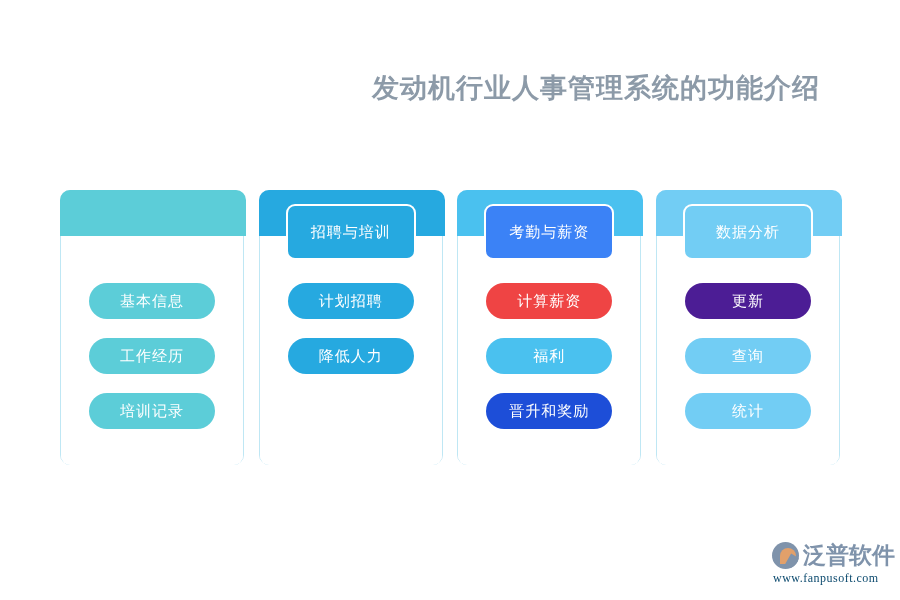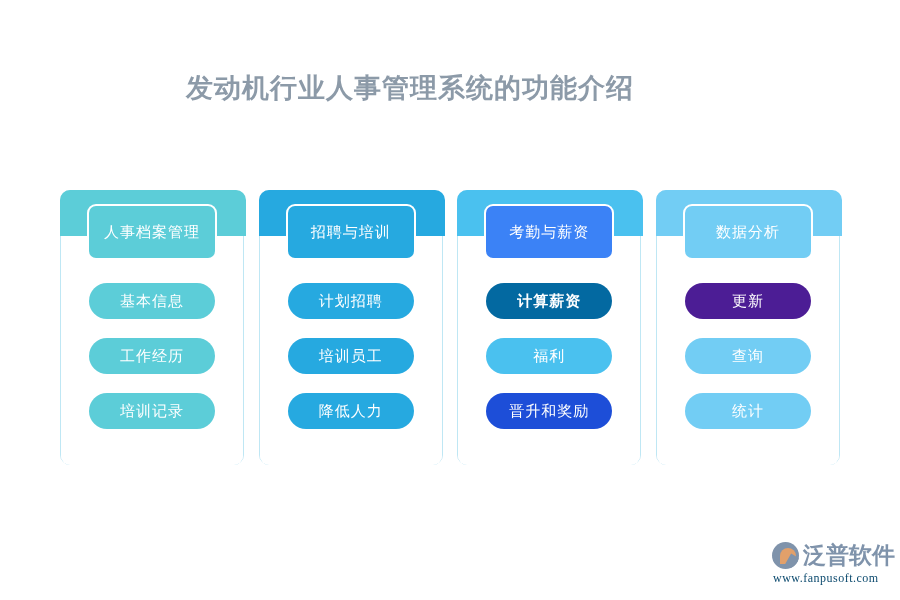--- a/index.html
+++ b/index.html
@@ -14,21 +14,21 @@
     position: relative;
     overflow: hidden;
   }
 
   
   .page-title {
     position: absolute;
     top: 68px;
     left: 0;
     width: 820px;
-    text-align: center;
+    text-align: right;
     font-size: 27px;
     font-weight: bold;
     color: #8c9aa8;
     letter-spacing: 1px;
     line-height: 40px;
     white-space: nowrap;
   }
 
   
   .watermark {
@@ -229,45 +229,43 @@
 <div class="watermark">
   <span class="wm-mark"></span>
   <span class="wm-text">泛普软件</span>
 </div>
 
 <div class="cards">
 
   <div class="card">
     <div class="card-band" style="background: rgb(92, 205, 216);"></div>
     <div class="card-body"></div>
-    <div class="card-header" style="background: rgb(92, 205, 216);">人事档案管理</div>
     <div class="card-items">
       <div class="item-pill" style="background: rgb(92, 205, 216);">基本信息</div>
       <div class="item-pill" style="background: rgb(92, 205, 216);">工作经历</div>
       <div class="item-pill" style="background: rgb(92, 205, 216);">培训记录</div>
     </div>
   </div>
 
   <div class="card">
     <div class="card-band" style="background: rgb(38, 169, 224);"></div>
     <div class="card-body"></div>
     <div class="card-header" style="background: rgb(38, 169, 224);">招聘与培训</div>
     <div class="card-items">
       <div class="item-pill" style="background: rgb(38, 169, 224);">计划招聘</div>
-      <div class="item-pill" style="background: rgb(38, 169, 224);">培训员工</div>
       <div class="item-pill" style="background: rgb(38, 169, 224);">降低人力</div>
     </div>
   </div>
 
   <div class="card">
     <div class="card-band" style="background: rgb(74, 193, 239);"></div>
     <div class="card-body"></div>
     <div class="card-header" style="background: #3b82f6;">考勤与薪资</div>
     <div class="card-items">
-      <div class="item-pill" style="background: #0369a1; font-weight: bold;">计算薪资</div>
+      <div class="item-pill" style="background: #ef4444;">计算薪资</div>
       <div class="item-pill" style="background: rgb(74, 193, 239);">福利</div>
       <div class="item-pill" style="background: #1d4ed8;">晋升和奖励</div>
     </div>
   </div>
 
   <div class="card">
     <div class="card-band" style="background: rgb(114, 205, 244);"></div>
     <div class="card-body"></div>
     <div class="card-header" style="background: rgb(114, 205, 244);">数据分析</div>
     <div class="card-items">

